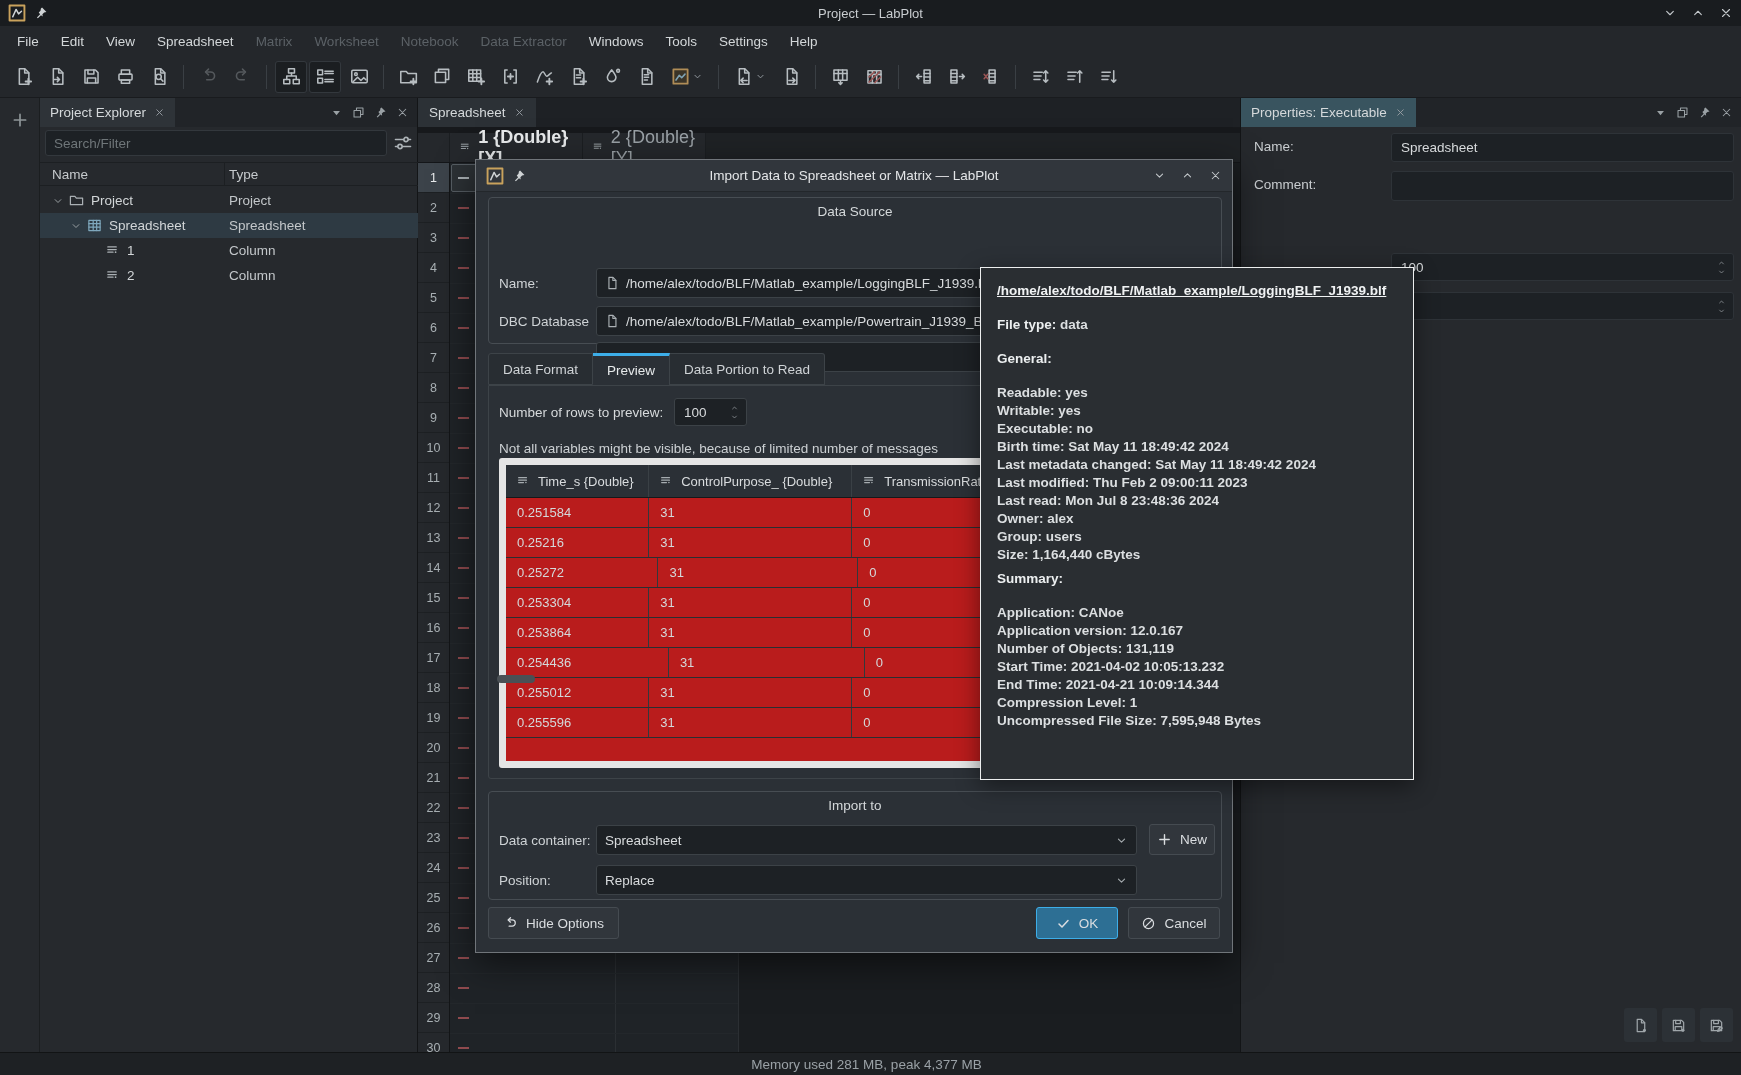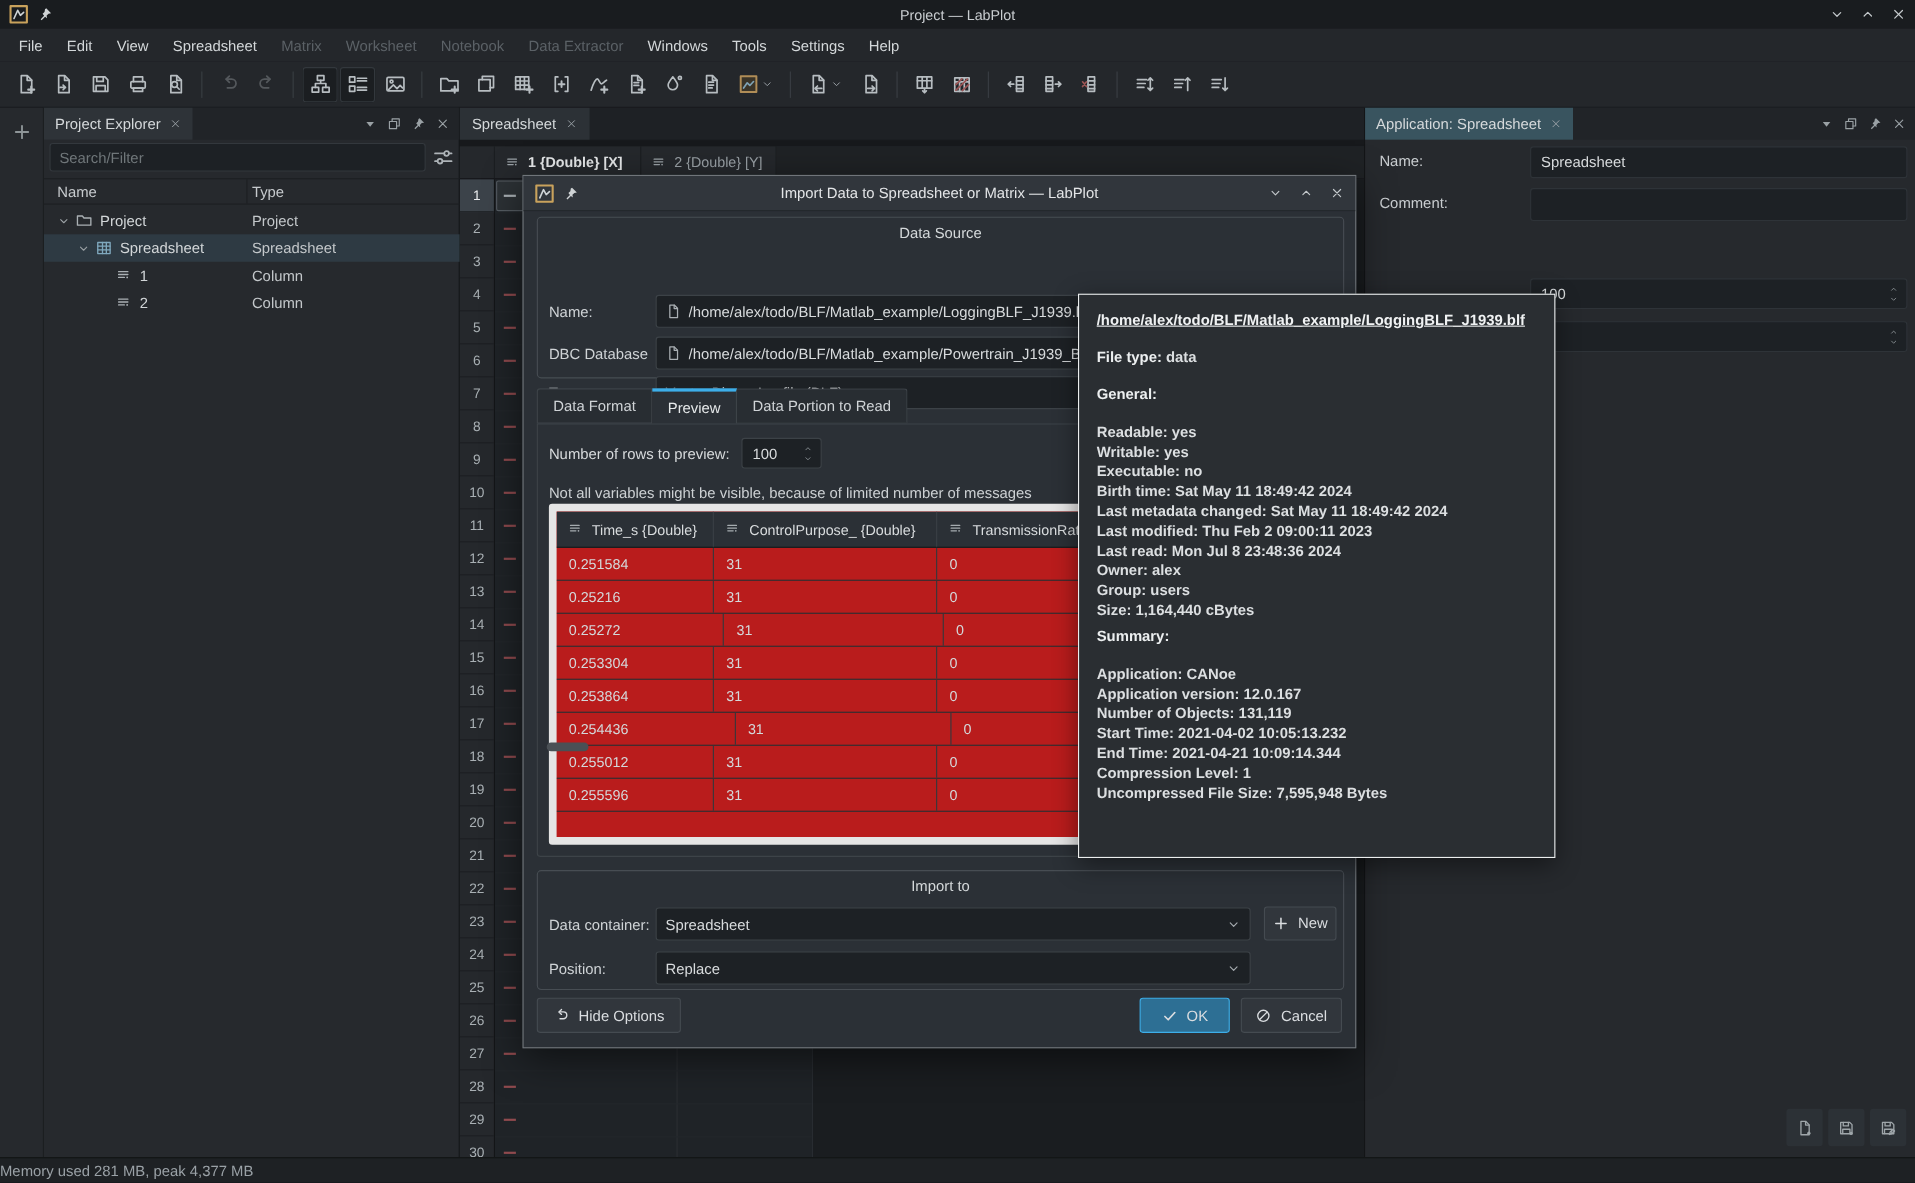--- a/index.html
+++ b/index.html
@@ -62,21 +62,21 @@
   .tree-ico.teal{color:#7fa8bd;}
   .tree-type{position:absolute;left:189px;color:#c3c7ca;}
 
   
   #center{position:absolute;left:418px;top:98px;width:822px;height:954px;background:var(--void);}
   #doc-tabbar{position:absolute;left:0;top:0;width:822px;height:29px;background:#1e2125;display:flex;}
   #doc-tab{display:flex;align-items:center;gap:8px;padding:0 11px;background:#2c3136;color:#d5d9db;font-size:13.5px;}
   #doc-tab .tclose{width:11px;height:11px;color:#9aa0a5;}
   #sheet-header{position:absolute;left:0;top:35px;width:822px;height:30px;background:#25282c;border-bottom:1px solid #141619;display:flex;}
   #sheet-corner{width:32px;border-right:1px solid #1b1e21;}
-  .sheet-hcell{display:flex;align-items:center;gap:7px;padding-left:9px;border-right:1px solid #1b1e21;font-size:13px;}
+  .sheet-hcell{display:flex;align-items:center;gap:7px;padding-left:9px;border-right:1px solid #1b1e21;font-size:18px;}
   .sheet-hcell .hico{width:14px;height:14px;color:#9aa1a6;}
   #sheet-h1{width:133px;color:#e8eaeb;font-weight:bold;}
   #sheet-h2{width:123px;color:#9aa1a6;}
   #sheet-hrest{flex:1;background:#1f2225;}
   #gutter{position:absolute;left:0;top:65px;width:32px;height:889px;background:#25282c;border-right:1px solid #131517;overflow:hidden;}
   .grow{height:30px;display:flex;align-items:center;justify-content:center;font-size:12.5px;color:#a9b0b4;border-bottom:1px solid #1d2023;}
   .grow.current{background:#3c434a;color:#e8eaec;}
   #cells{position:absolute;left:32px;top:65px;width:790px;height:889px;background:#1f2327;overflow:hidden;}
   #cells .vline{position:absolute;top:0;bottom:0;width:1px;background:#2b2f33;}
   #cells .voidarea{position:absolute;left:288px;top:0;bottom:0;right:0;background:#1a1d20;}
@@ -93,21 +93,21 @@
   #comment-grip{position:absolute;left:308px;top:195px;width:26px;height:8px;background:#3a3f44;border-radius:2px;}
   #dim-label{position:absolute;left:13px;top:228px;font-weight:bold;color:#b9bfc3;font-size:13.5px;}
   .spinbox{position:absolute;left:150px;width:343px;height:28px;background:var(--input);border:1px solid #2e3338;border-radius:3px;display:flex;align-items:center;padding-left:9px;font-size:13.5px;}
   .spin-arrows{margin-left:auto;margin-right:6px;display:flex;flex-direction:column;gap:1px;color:#a6acb0;}
   .spin-arrows svg{width:11px;height:8px;}
   #prop-toolbtns{position:absolute;left:383px;top:910px;display:flex;gap:5px;}
   .prop-tbtn{width:33px;height:34px;background:#2c3136;border-radius:3px;display:flex;align-items:center;justify-content:center;color:#9fa6aa;}
   .prop-tbtn svg{width:19px;height:19px;}
 
   
-  #statusbar{position:absolute;left:0;top:1052px;width:1741px;height:23px;background:#1e2124;border-top:1px solid #121415;display:flex;align-items:center;justify-content:flex-start;padding-right:8px;font-size:13.5px;color:#9aa1a6;}
+  #statusbar{position:absolute;left:0;top:1052px;width:1741px;height:23px;background:#1e2124;border-top:1px solid #121415;display:flex;align-items:center;justify-content:center;padding-right:8px;font-size:13.5px;color:#9aa1a6;}
 
   
   #dialog{position:absolute;left:475px;top:159px;width:758px;height:794px;background:var(--dlg);border:1px solid var(--dlg-border);box-shadow:0 10px 34px rgba(0,0,0,.55);z-index:10;}
   #dlg-titlebar{position:absolute;left:0;top:0;width:100%;height:32px;background:#31363c;border-bottom:1px solid #23272b;display:flex;align-items:center;padding:0 10px;}
   #dlg-titlebar .ticon{width:18px;height:18px;margin-right:8px;color:#cfd3d5;}
   #dlg-title{position:absolute;left:0;right:0;text-align:center;font-size:13.5px;color:#e3e5e7;}
   #dlg-controls{margin-left:auto;display:flex;gap:15px;z-index:2;color:#c3c8cb;}
   #dlg-controls .wc{width:13px;height:13px;}
   .gbox{position:absolute;left:12px;width:734px;border:1px solid var(--gbox);border-radius:4px;}
   .gbox-title{text-align:center;margin-top:6px;font-size:13.5px;color:#d4d8da;}
@@ -651,21 +651,21 @@
       <div class="hline" style="top: 840px;"></div>
       <div class="cell-dash" style="top: 854px;"></div>
       <div class="hline" style="top: 870px;"></div>
       <div class="cell-dash" style="top: 884px;"></div>
     </div>
 </section>
 
 <section id="properties">
   <div class="dock-tabbar">
     <div class="dock-tab">
-      <span>Application: Spreadsheet</span>
+      <span>Properties: Executable</span>
       <span class="tclose">
           <svg viewBox="0 0 16 16" class="">
             <path d="M4 4l8 8M12 4 4 12"></path>
           </svg>
         </span>
     </div>
     <div class="dock-btns">
       <span class="dbtn">
           <svg viewBox="0 0 16 16" class="">
             <path d="M3.8 6h8.4L8 11.4z" fill="currentColor" stroke="none"></path>

